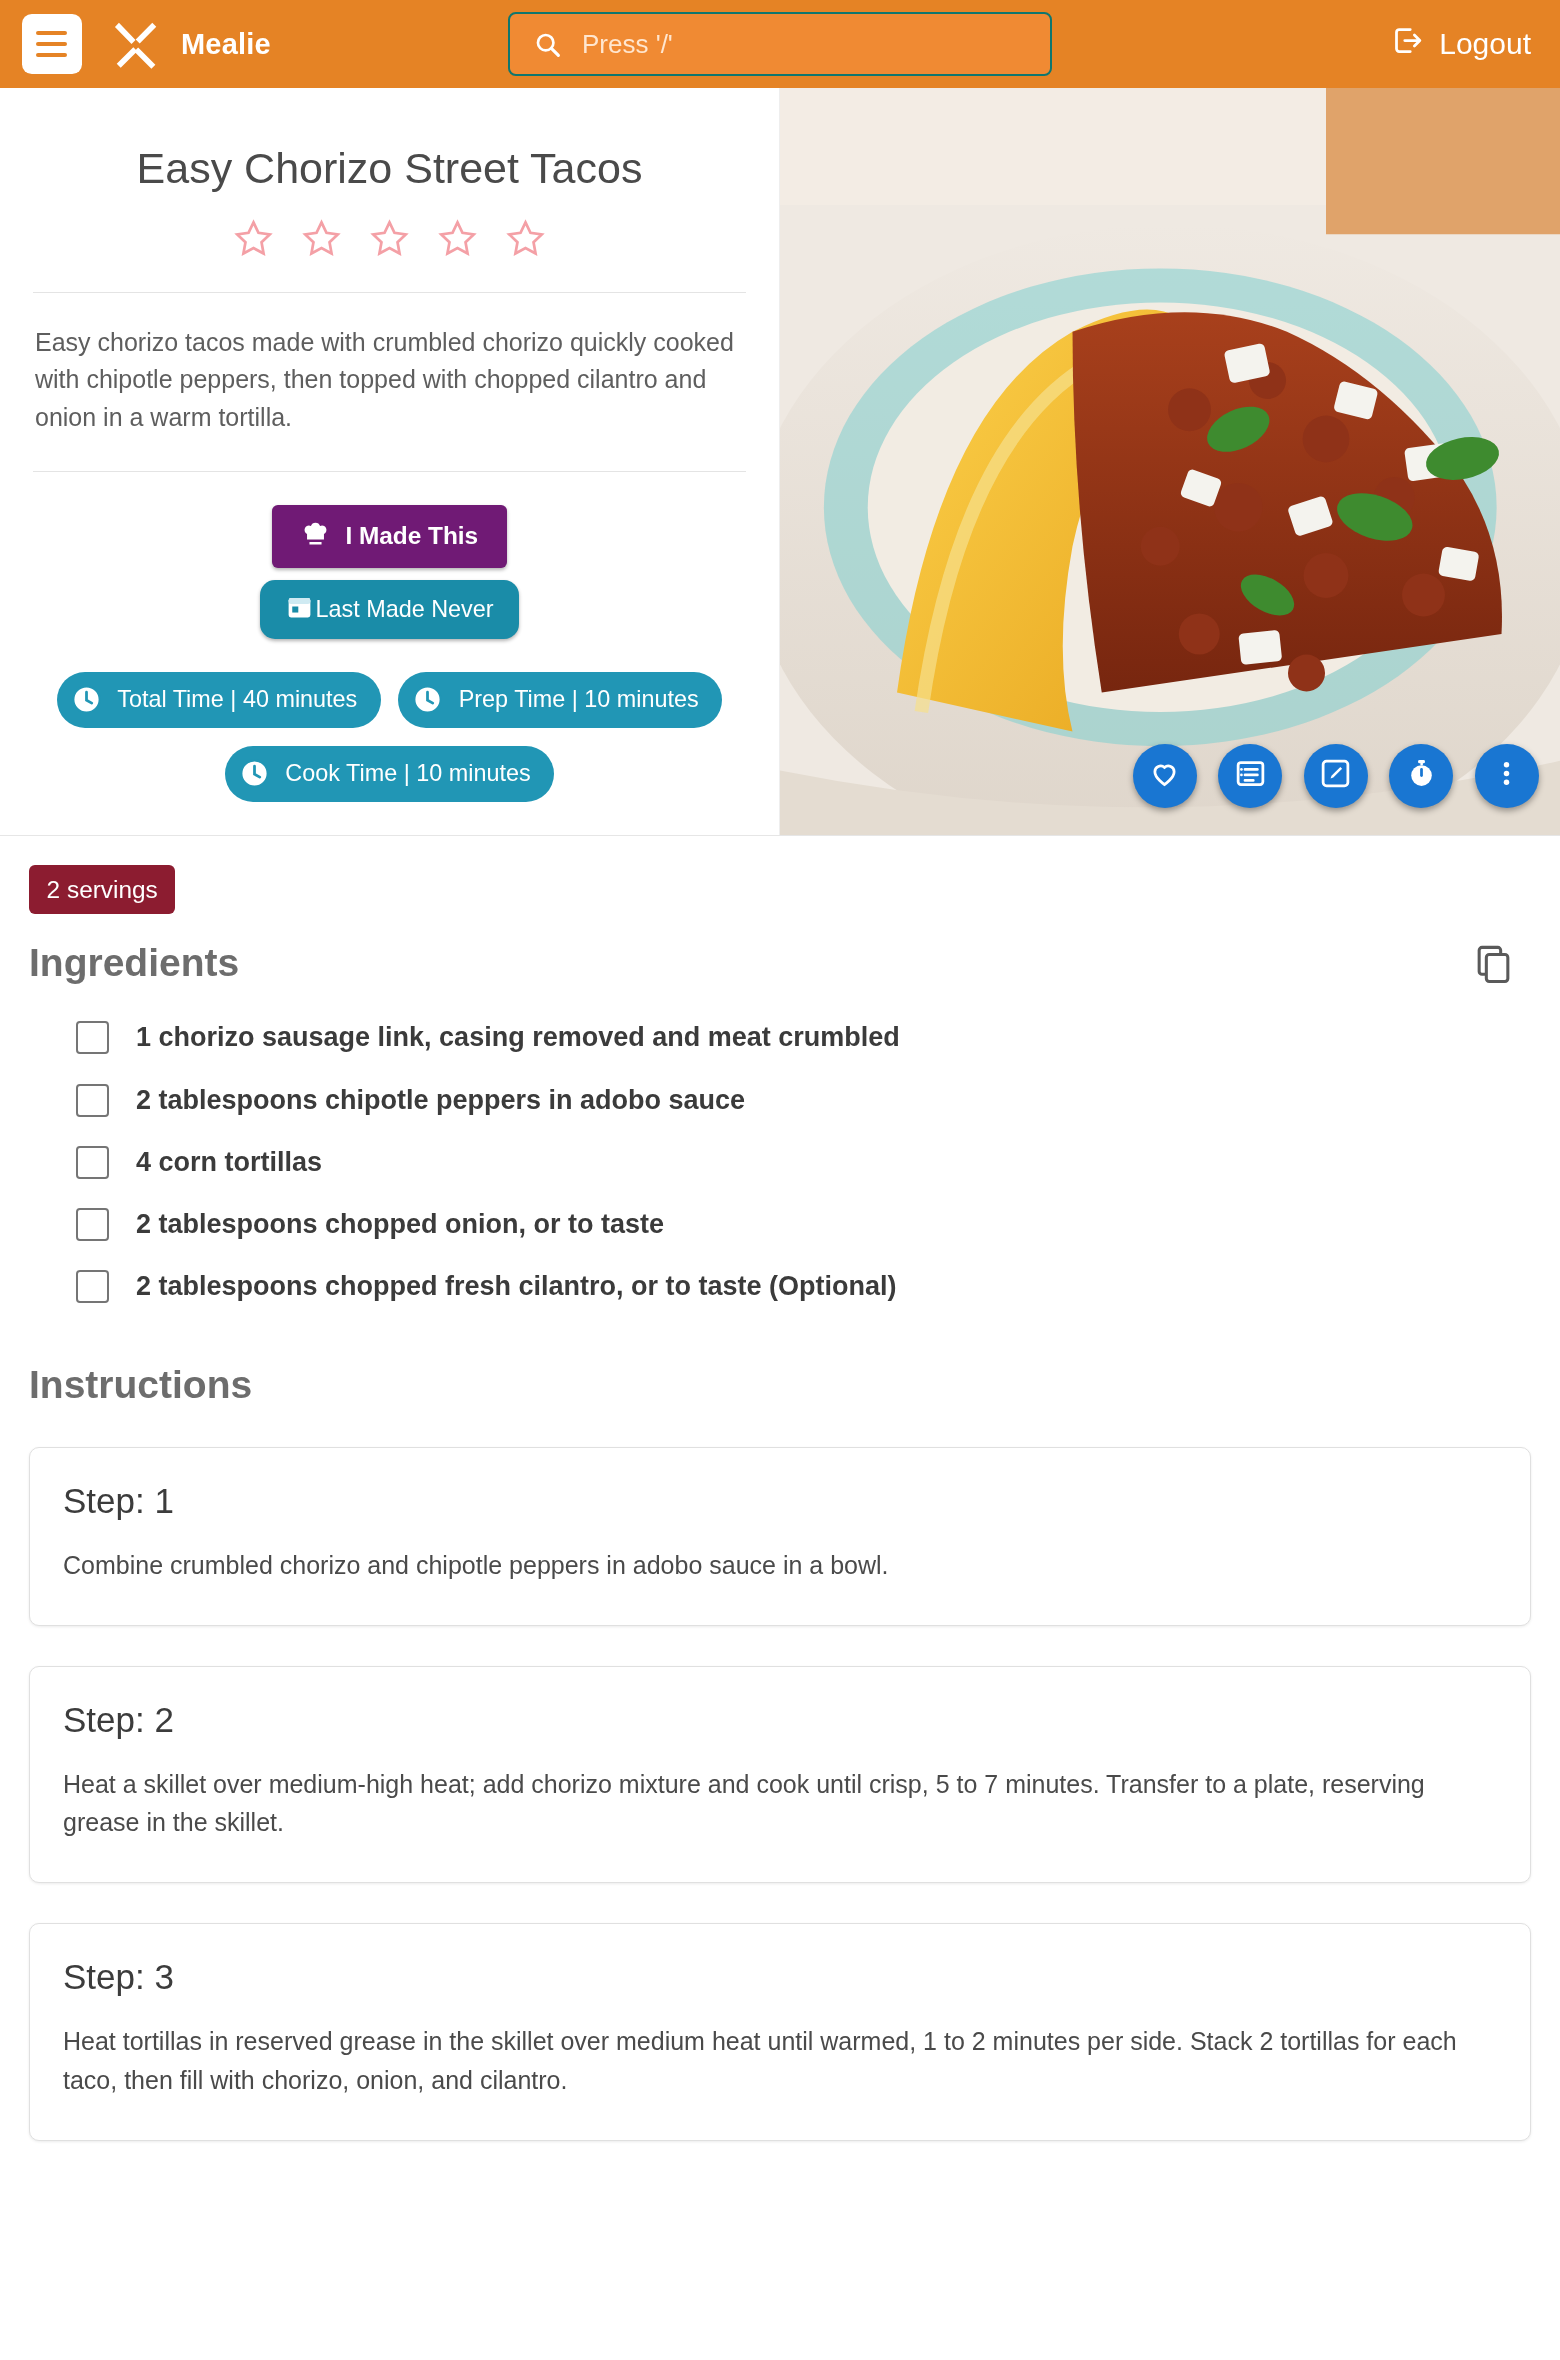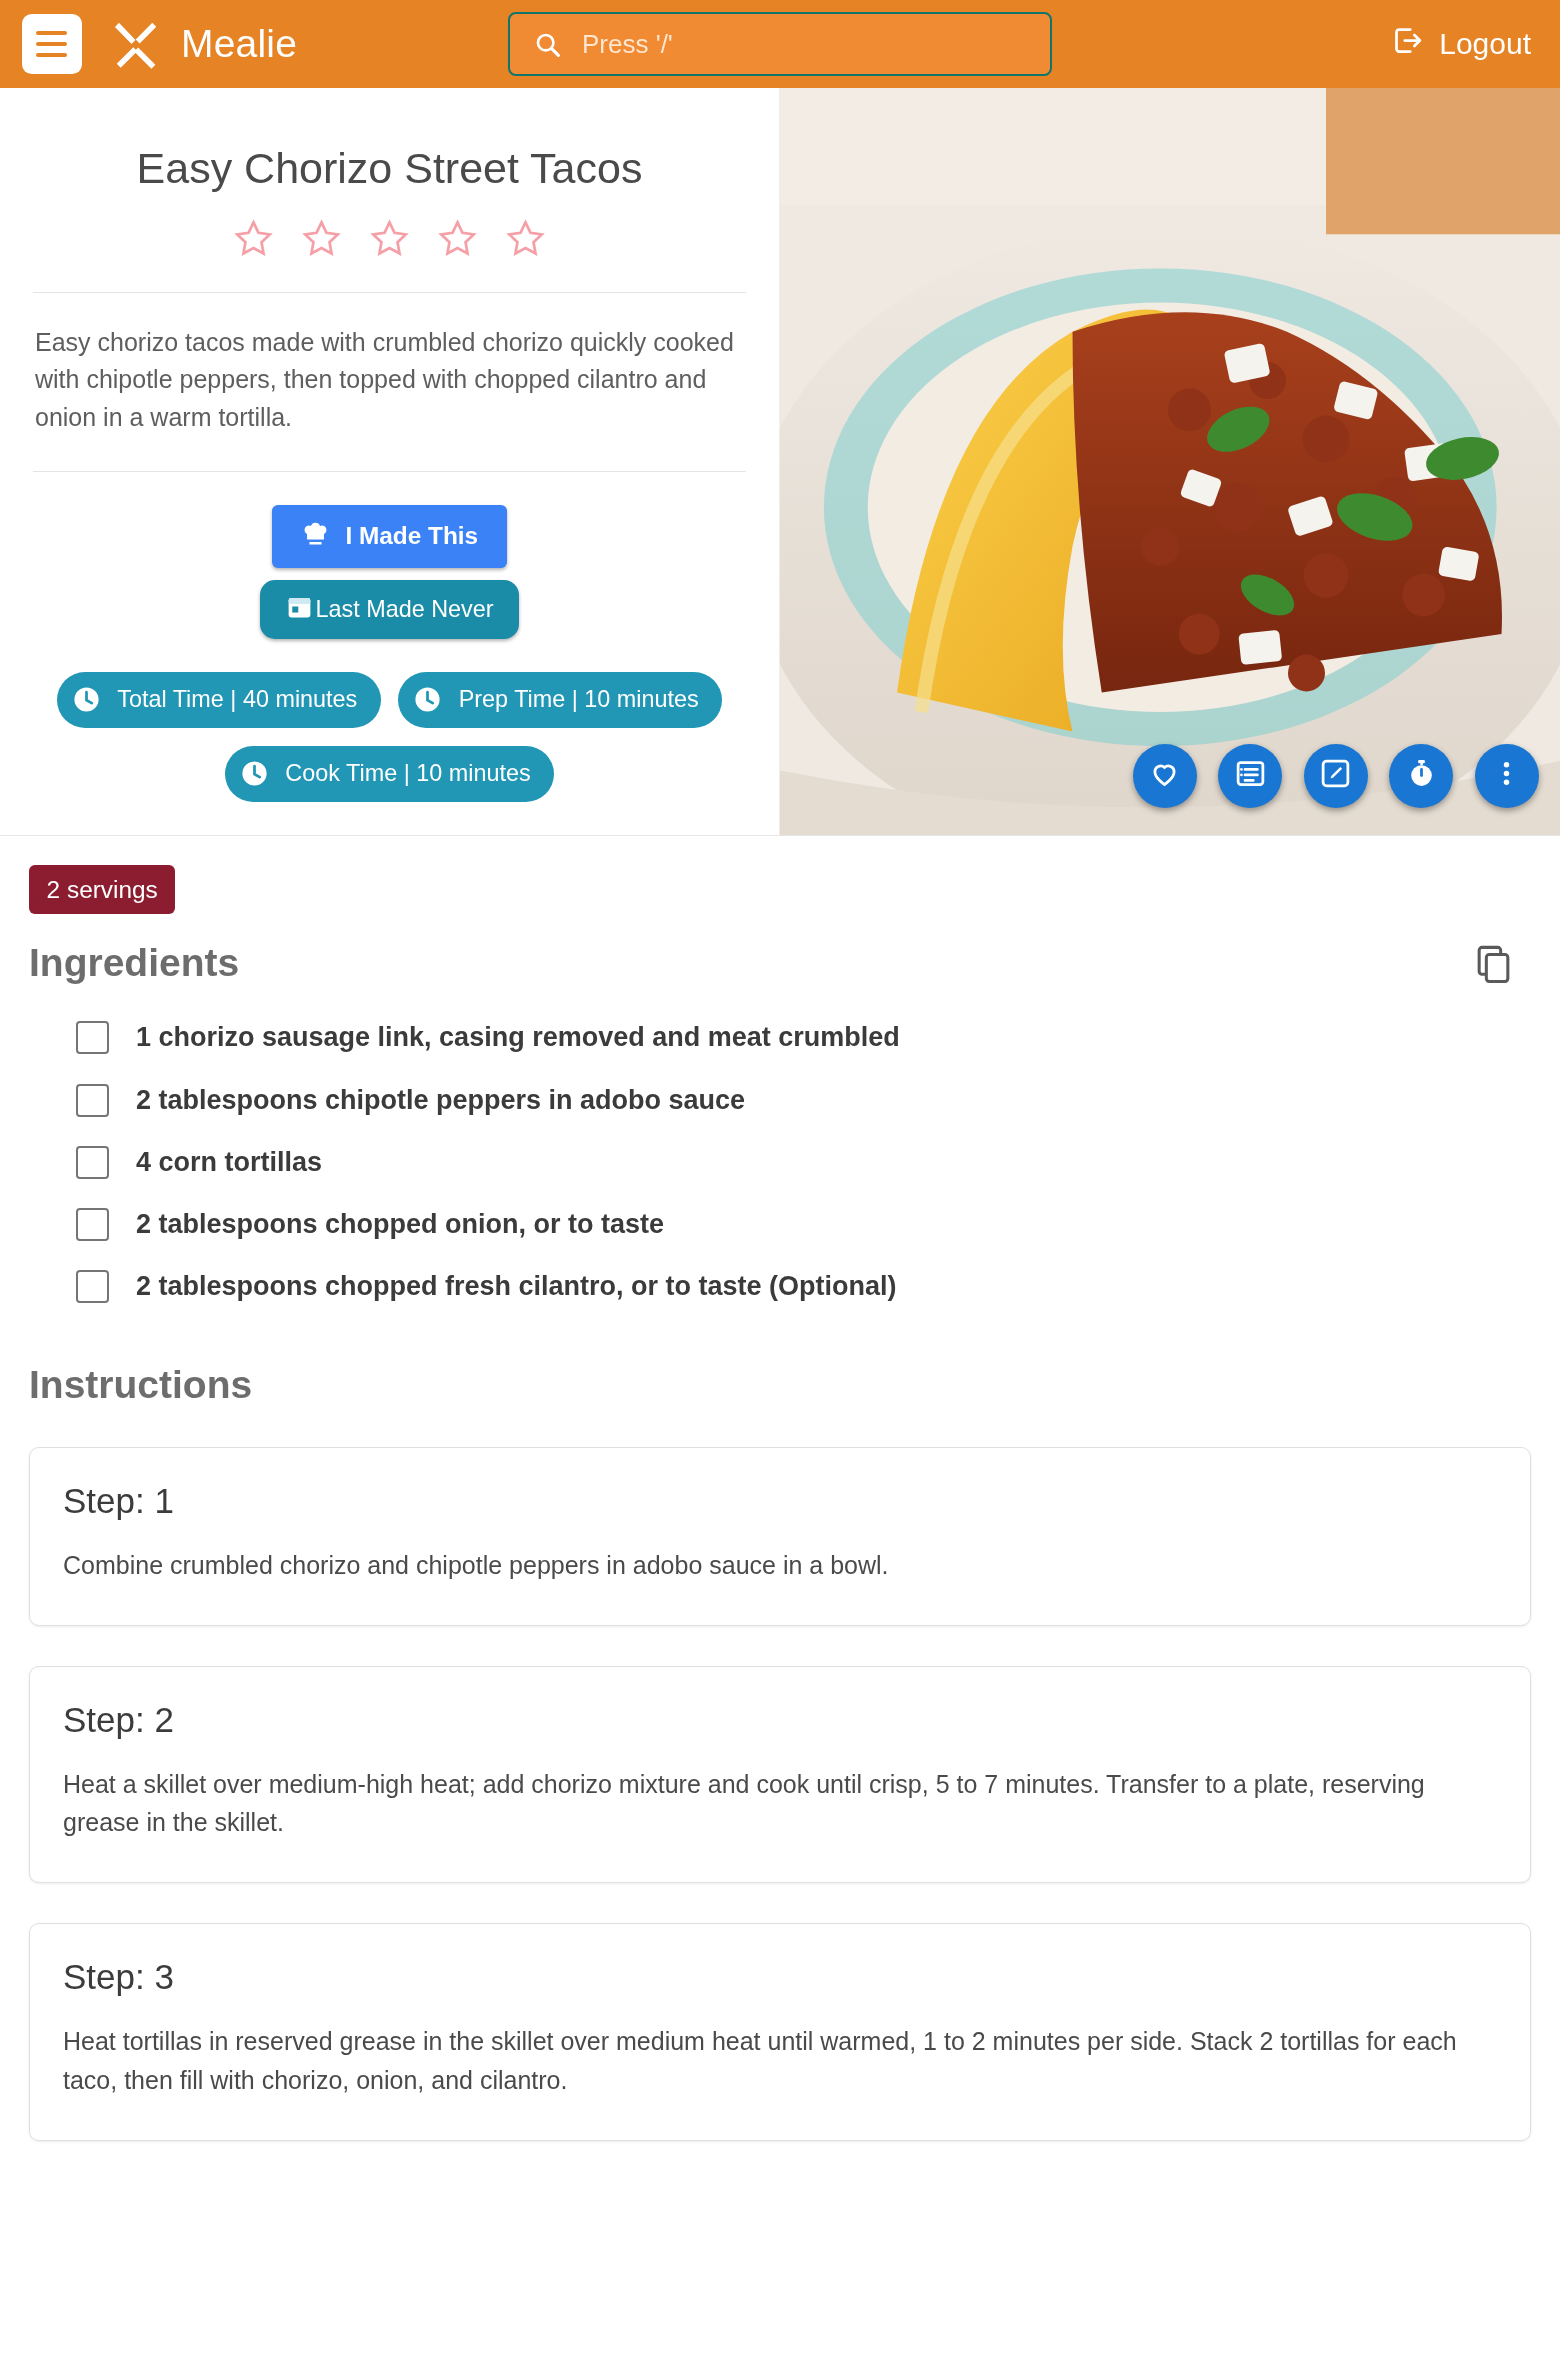--- a/index.html
+++ b/index.html
@@ -29,21 +29,21 @@
     gap: 6.8px;
     cursor: pointer;
     flex: none;
   }
   .hamburger span {
     display: block; width: 31px; height: 3.9px;
     background: #e58325; border-radius: 2px;
   }
   .logo-icon { margin-left: 27px; width: 53px; height: 53px; flex: none; }
   .brand {
-    color: #fff; font-size: 39px; font-weight: 400;
+    color: #fff; font-size: 29px; font-weight: 700;
     margin-left: 19.5px; letter-spacing: 0.2px;
     white-space: nowrap;
   }
   .searchbox {
     position: absolute;
     left: 780px; transform: translateX(-50%);
     width: 544px; height: 64px;
     background: #f08a33;
     border: 2px solid #0f766e;
     border-radius: 7.8px;
@@ -93,21 +93,21 @@
   .star { width: 41px; height: 41px; cursor: pointer; }
   .divider { height: 1px; background: #e4e4e4; margin: 33px 0 0 0; }
   .description {
     color: #5e5e5e; font-size: 25px; line-height: 1.5;
     margin: 31px 2px 0 2px;
   }
   .divider2 { height: 1px; background: #e4e4e4; margin: 35px 0 0 0; }
 
   .btn-col { display: flex; flex-direction: column; align-items: center; margin-top: 33px; gap: 12.7px; }
   .made-btn {
-    background: #3b82f6; color: #fff;
+    background: #701a75; color: #fff;
     border: 0; border-radius: 5.9px;
     font-size: 24.4px; font-weight: bold;
     padding: 13.7px 29px;
     display: flex; align-items: center; gap: 15.6px;
     cursor: pointer;
     box-shadow: 0 2px 3.9px rgba(0,0,0,.3);
     font-family: "Liberation Sans", sans-serif;
   }
   .lastmade-btn {
     background: #1a8ca8; color: #fff;

